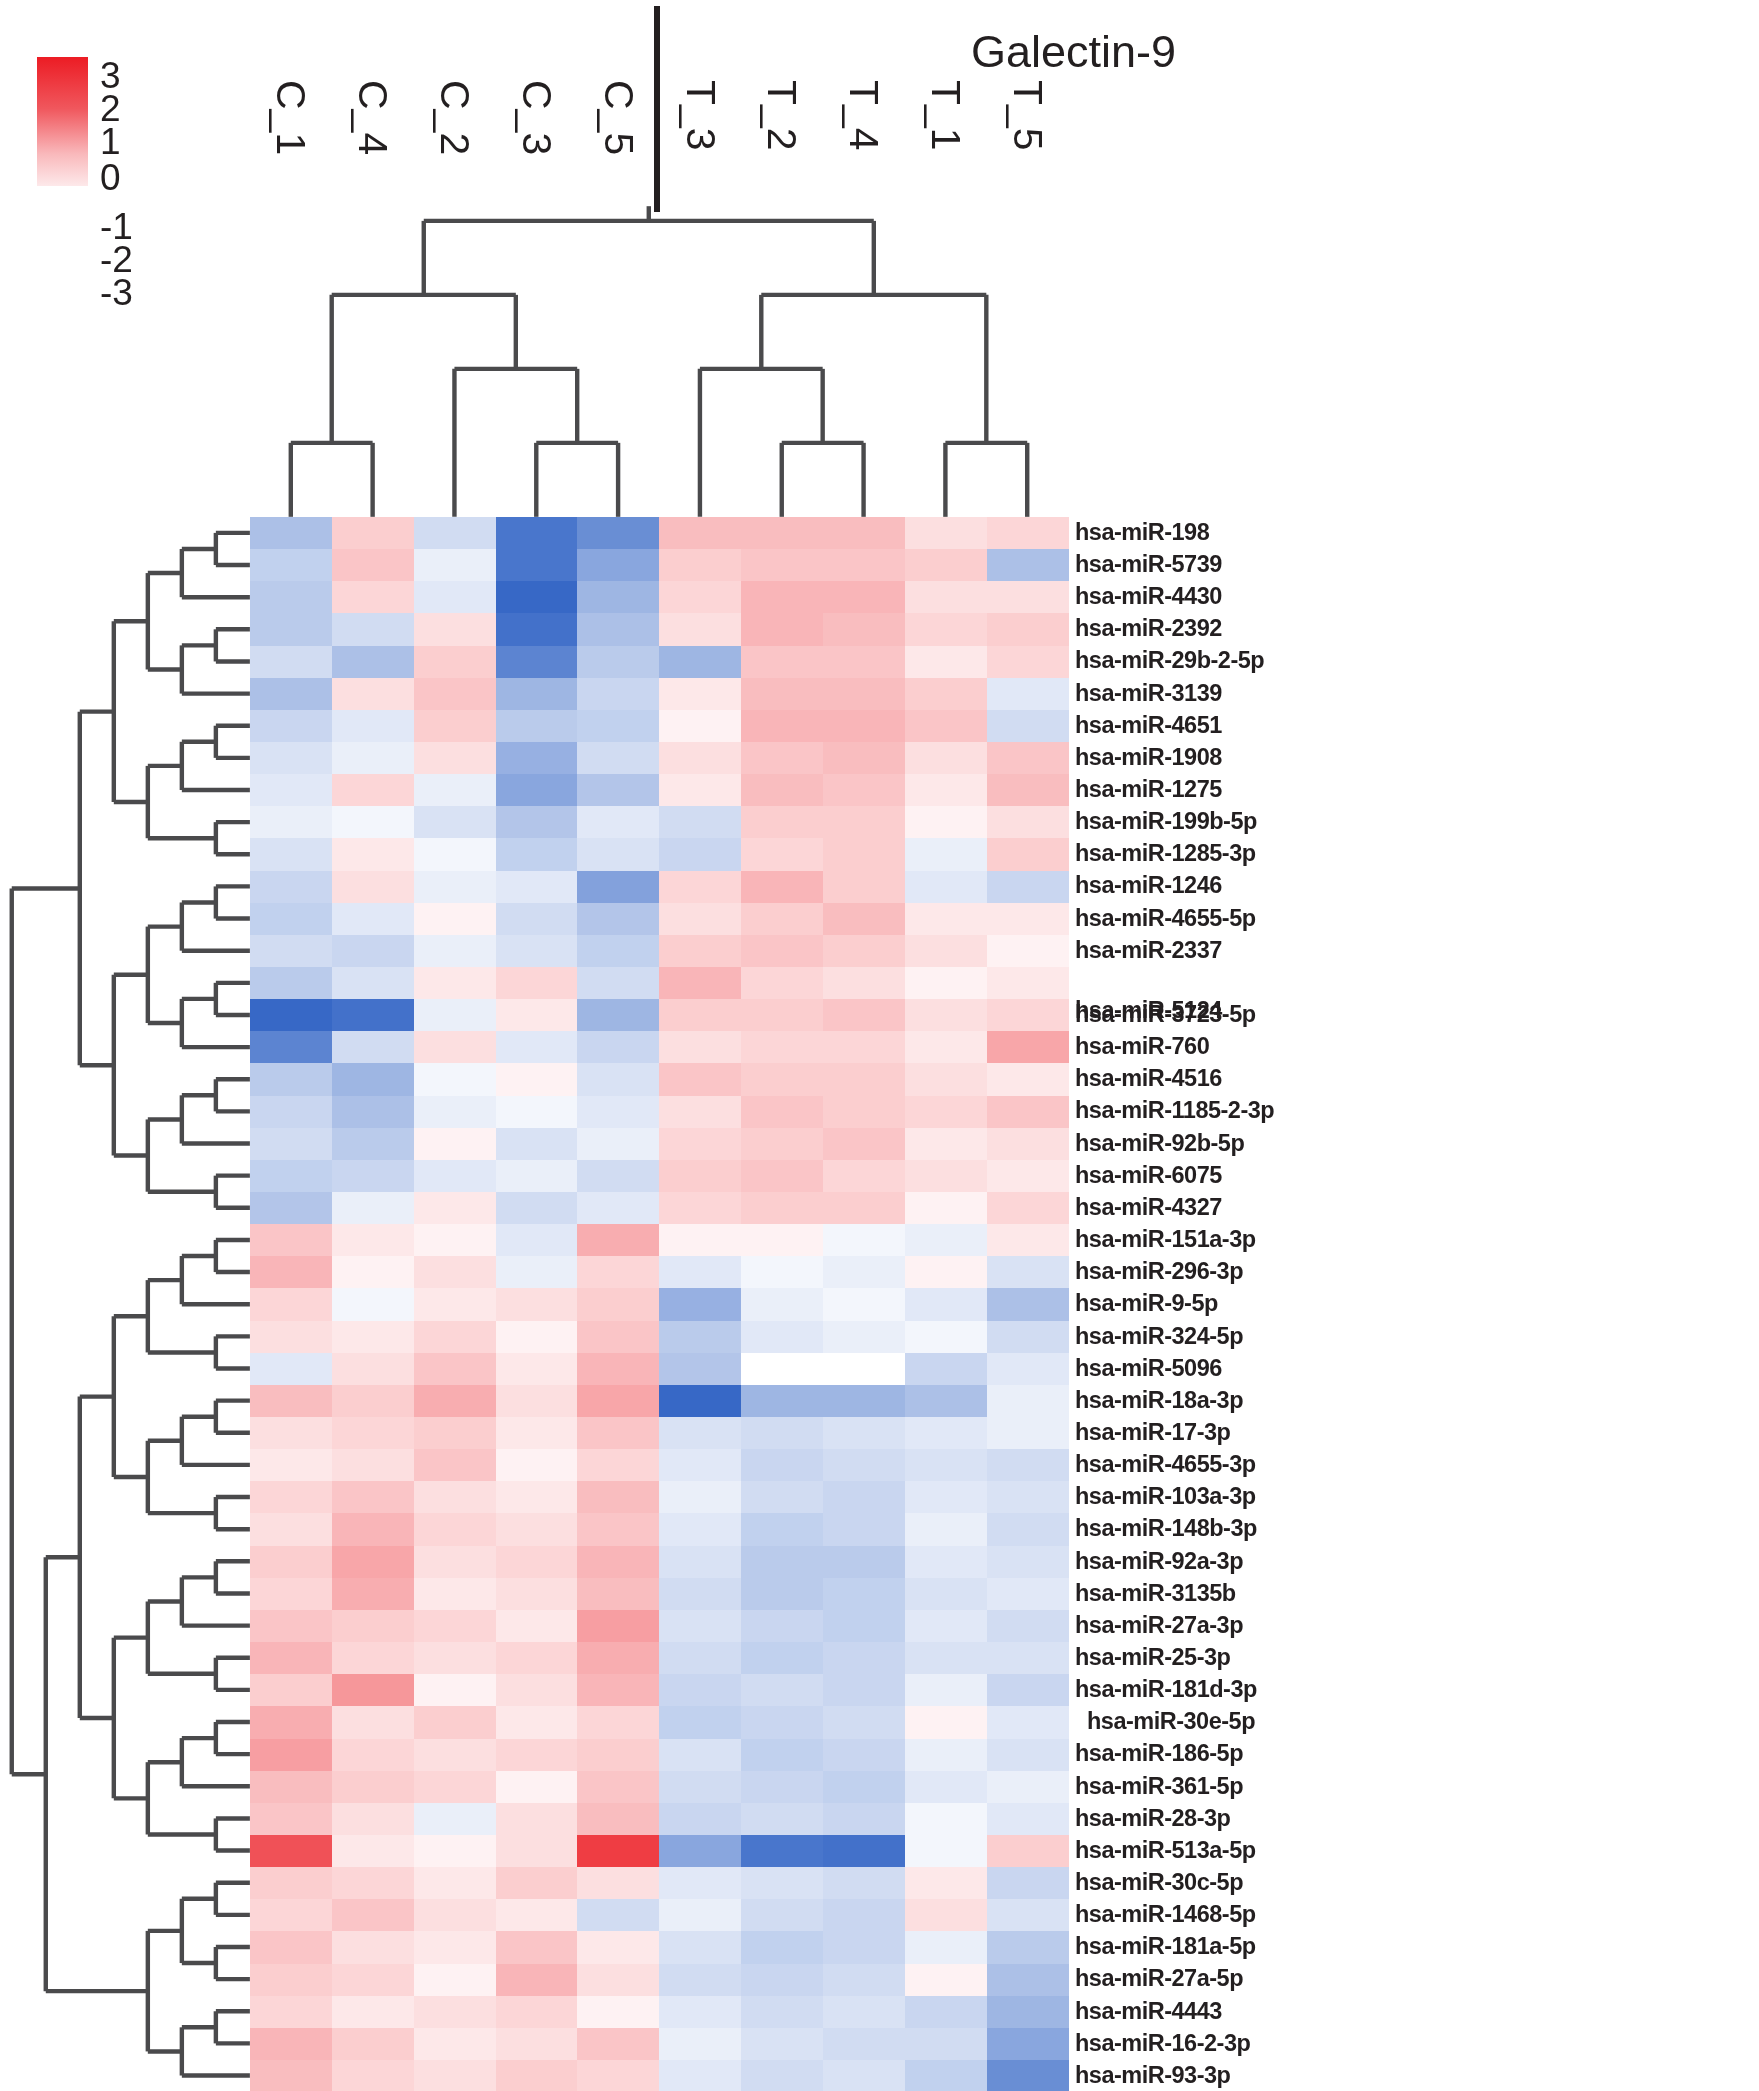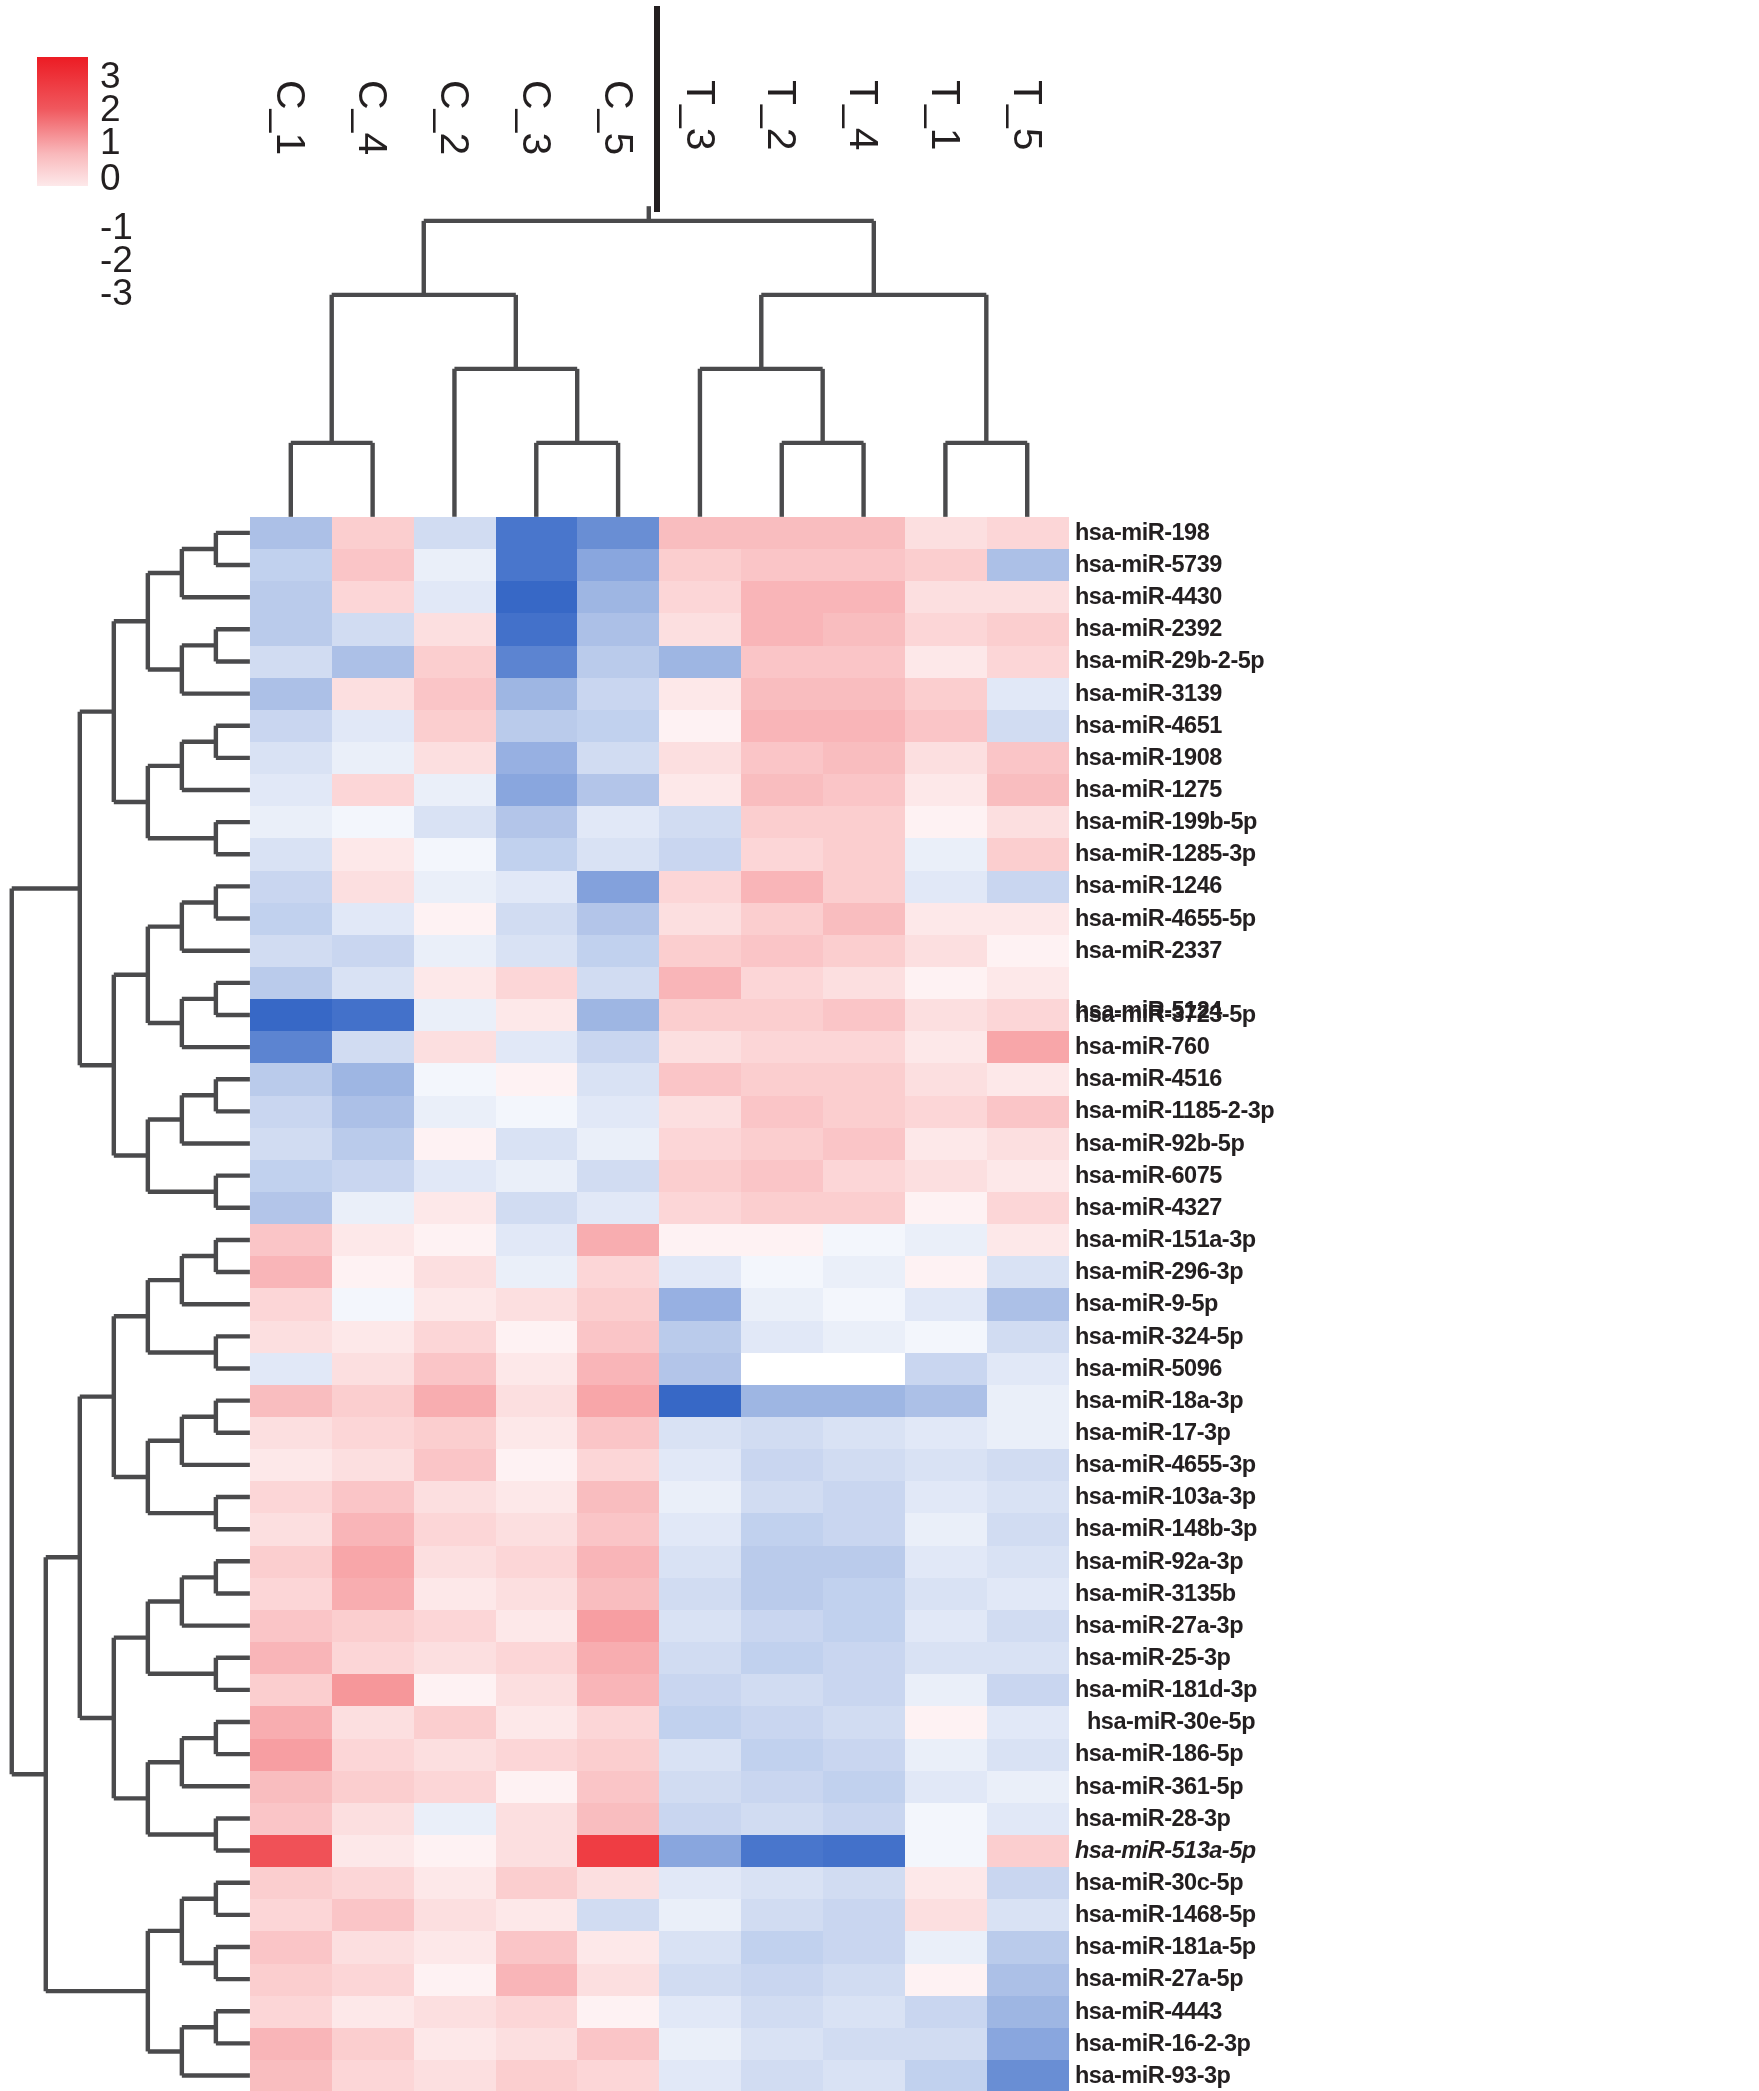--- a/index.html
+++ b/index.html
@@ -56,20 +56,21 @@
         <div class="abs legend-label" style="top: 57px;">3</div>
         <div class="abs legend-label" style="top: 90px;">2</div>
         <div class="abs legend-label" style="top: 123px;">1</div>
         <div class="abs legend-label" style="top: 159px;">0</div>
         <div class="abs legend-label" style="top: 208px;">-1</div>
         <div class="abs legend-label" style="top: 241px;">-2</div>
         <div class="abs legend-label" style="top: 274px;">-3</div>
       </div>
   </div>
 
+  <div class="abs group-label" style="left:912px;width:323px;">Galectin-9</div>
   <div id="divider" class="abs"></div>
 
   <div id="collabels">
       <div class="abs collabel" style="left: 267px;">C_1</div>
       <div class="abs collabel" style="left: 349px;">C_4</div>
       <div class="abs collabel" style="left: 431px;">C_2</div>
       <div class="abs collabel" style="left: 513px;">C_3</div>
       <div class="abs collabel" style="left: 595px;">C_5</div>
       <div class="abs collabel" style="left: 677px;">T_3</div>
       <div class="abs collabel" style="left: 758px;">T_2</div>
@@ -781,21 +782,21 @@
       <div class="abs rowlabel" style="top: 1515px;">hsa-miR-148b-3p</div>
       <div class="abs rowlabel" style="top: 1548px;">hsa-miR-92a-3p</div>
       <div class="abs rowlabel" style="top: 1580px;">hsa-miR-3135b</div>
       <div class="abs rowlabel" style="top: 1612px;">hsa-miR-27a-3p</div>
       <div class="abs rowlabel" style="top: 1644px;">hsa-miR-25-3p</div>
       <div class="abs rowlabel" style="top: 1676px;">hsa-miR-181d-3p</div>
       <div class="abs rowlabel" style="top: 1708px; margin-left: 12px;">hsa-miR-30e-5p</div>
       <div class="abs rowlabel" style="top: 1740px;">hsa-miR-186-5p</div>
       <div class="abs rowlabel" style="top: 1773px;">hsa-miR-361-5p</div>
       <div class="abs rowlabel" style="top: 1805px;">hsa-miR-28-3p</div>
-      <div class="abs rowlabel" style="top: 1837px; font-style: italic;">hsa-miR-513a-5p</div>
+      <div class="abs rowlabel" style="top: 1837px;">hsa-miR-513a-5p</div>
       <div class="abs rowlabel" style="top: 1869px;">hsa-miR-30c-5p</div>
       <div class="abs rowlabel" style="top: 1901px;">hsa-miR-1468-5p</div>
       <div class="abs rowlabel" style="top: 1933px;">hsa-miR-181a-5p</div>
       <div class="abs rowlabel" style="top: 1965px;">hsa-miR-27a-5p</div>
       <div class="abs rowlabel" style="top: 1998px;">hsa-miR-4443</div>
       <div class="abs rowlabel" style="top: 2030px;">hsa-miR-16-2-3p</div>
       <div class="abs rowlabel" style="top: 2062px;">hsa-miR-93-3p</div>
     </div>
 
 </div>

